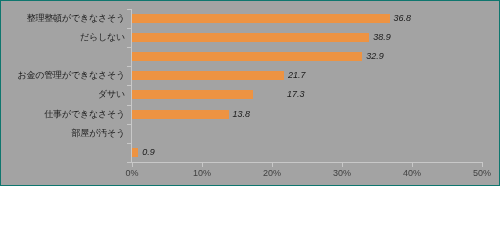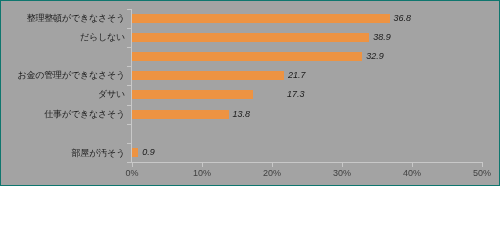--- a/index.html
+++ b/index.html
@@ -184,21 +184,21 @@
           <div class="bar-value" style="left: 115px; margin-left: 40px;">17.3</div>
         </div>
       </div>
       <div class="bar-row" style="top: 103.5px;">
         <div class="cat-label">仕事ができなさそう</div>
         <div class="bar-track">
           <div class="bar" style="width: 96.6px; background: rgb(237, 147, 66);"></div>
           <div class="bar-value" style="left: 100.6px;">13.8</div>
         </div>
       </div>
-      <div class="bar-row" style="top: 122.6px; margin-top: 20px;">
+      <div class="bar-row" style="top: 122.6px;">
         <div class="cat-label">部屋が汚そう</div>
       </div>
       <div class="bar-row" style="top: 141.7px;">
         <div class="bar-track">
           <div class="bar" style="width: 6.3px; background: rgb(237, 147, 66);"></div>
           <div class="bar-value" style="left: 10.3px;">0.9</div>
         </div>
       </div>
     </div>
 

